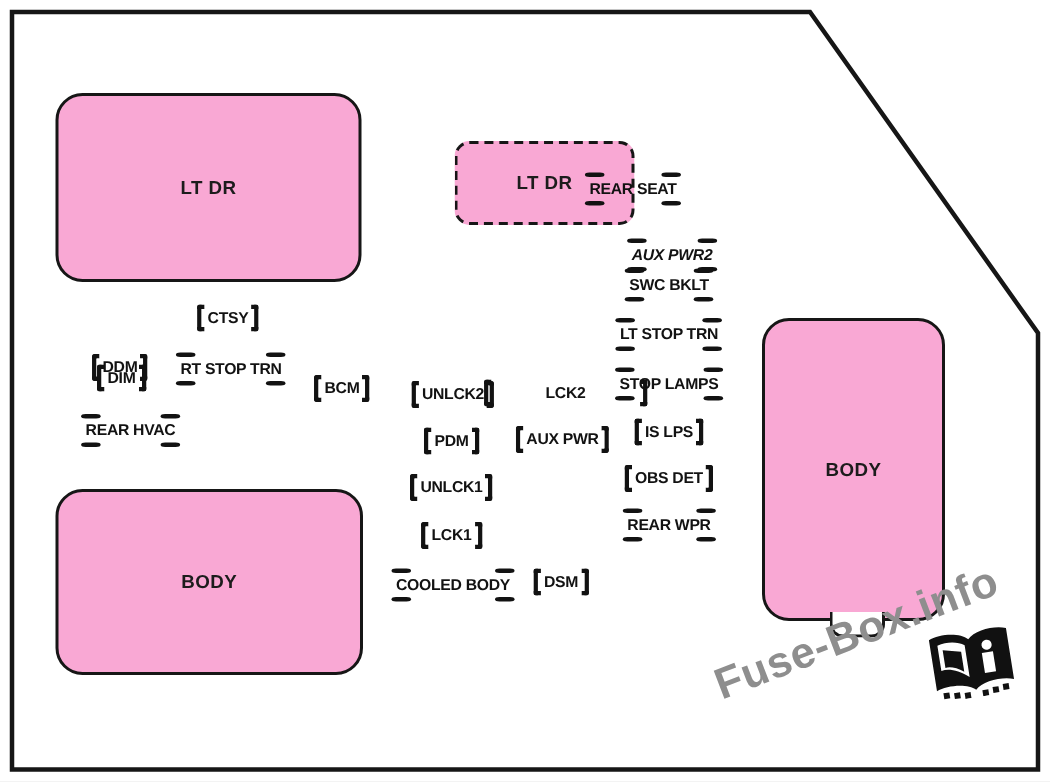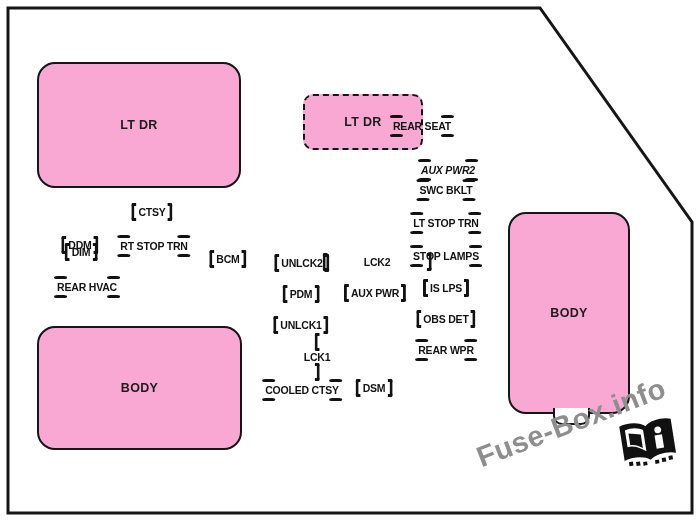--- a/index.html
+++ b/index.html
@@ -135,27 +135,27 @@
       <div class="fuse bracket" style="left: 375px; top: 293px;">
         <span class="br l"></span>
         <span class="txt">AUX PWR</span>
         <span class="br r"></span>
       </div>
       <div class="fuse bracket" style="left: 301px; top: 325px;">
         <span class="br l"></span>
         <span class="txt">UNLCK1</span>
         <span class="br r"></span>
       </div>
-      <div class="fuse bracket" style="left: 317px; top: 357px; flex-direction: column;">
+      <div class="fuse bracket" style="left: 301px; top: 357px;">
         <span class="br l"></span>
         <span class="txt">LCK1</span>
         <span class="br r"></span>
       </div>
       <div class="fuse clip" style="left: 302px; top: 390px;">
-        <span class="txt">COOLED CTSY</span>
+        <span class="txt">COOLED BODY</span>
         <span class="mark tl"></span>
         <span class="mark tr"></span>
         <span class="mark bl"></span>
         <span class="mark br2"></span>
       </div>
       <div class="fuse bracket" style="left: 374px; top: 388px;">
         <span class="br l"></span>
         <span class="txt">DSM</span>
         <span class="br r"></span>
       </div>

